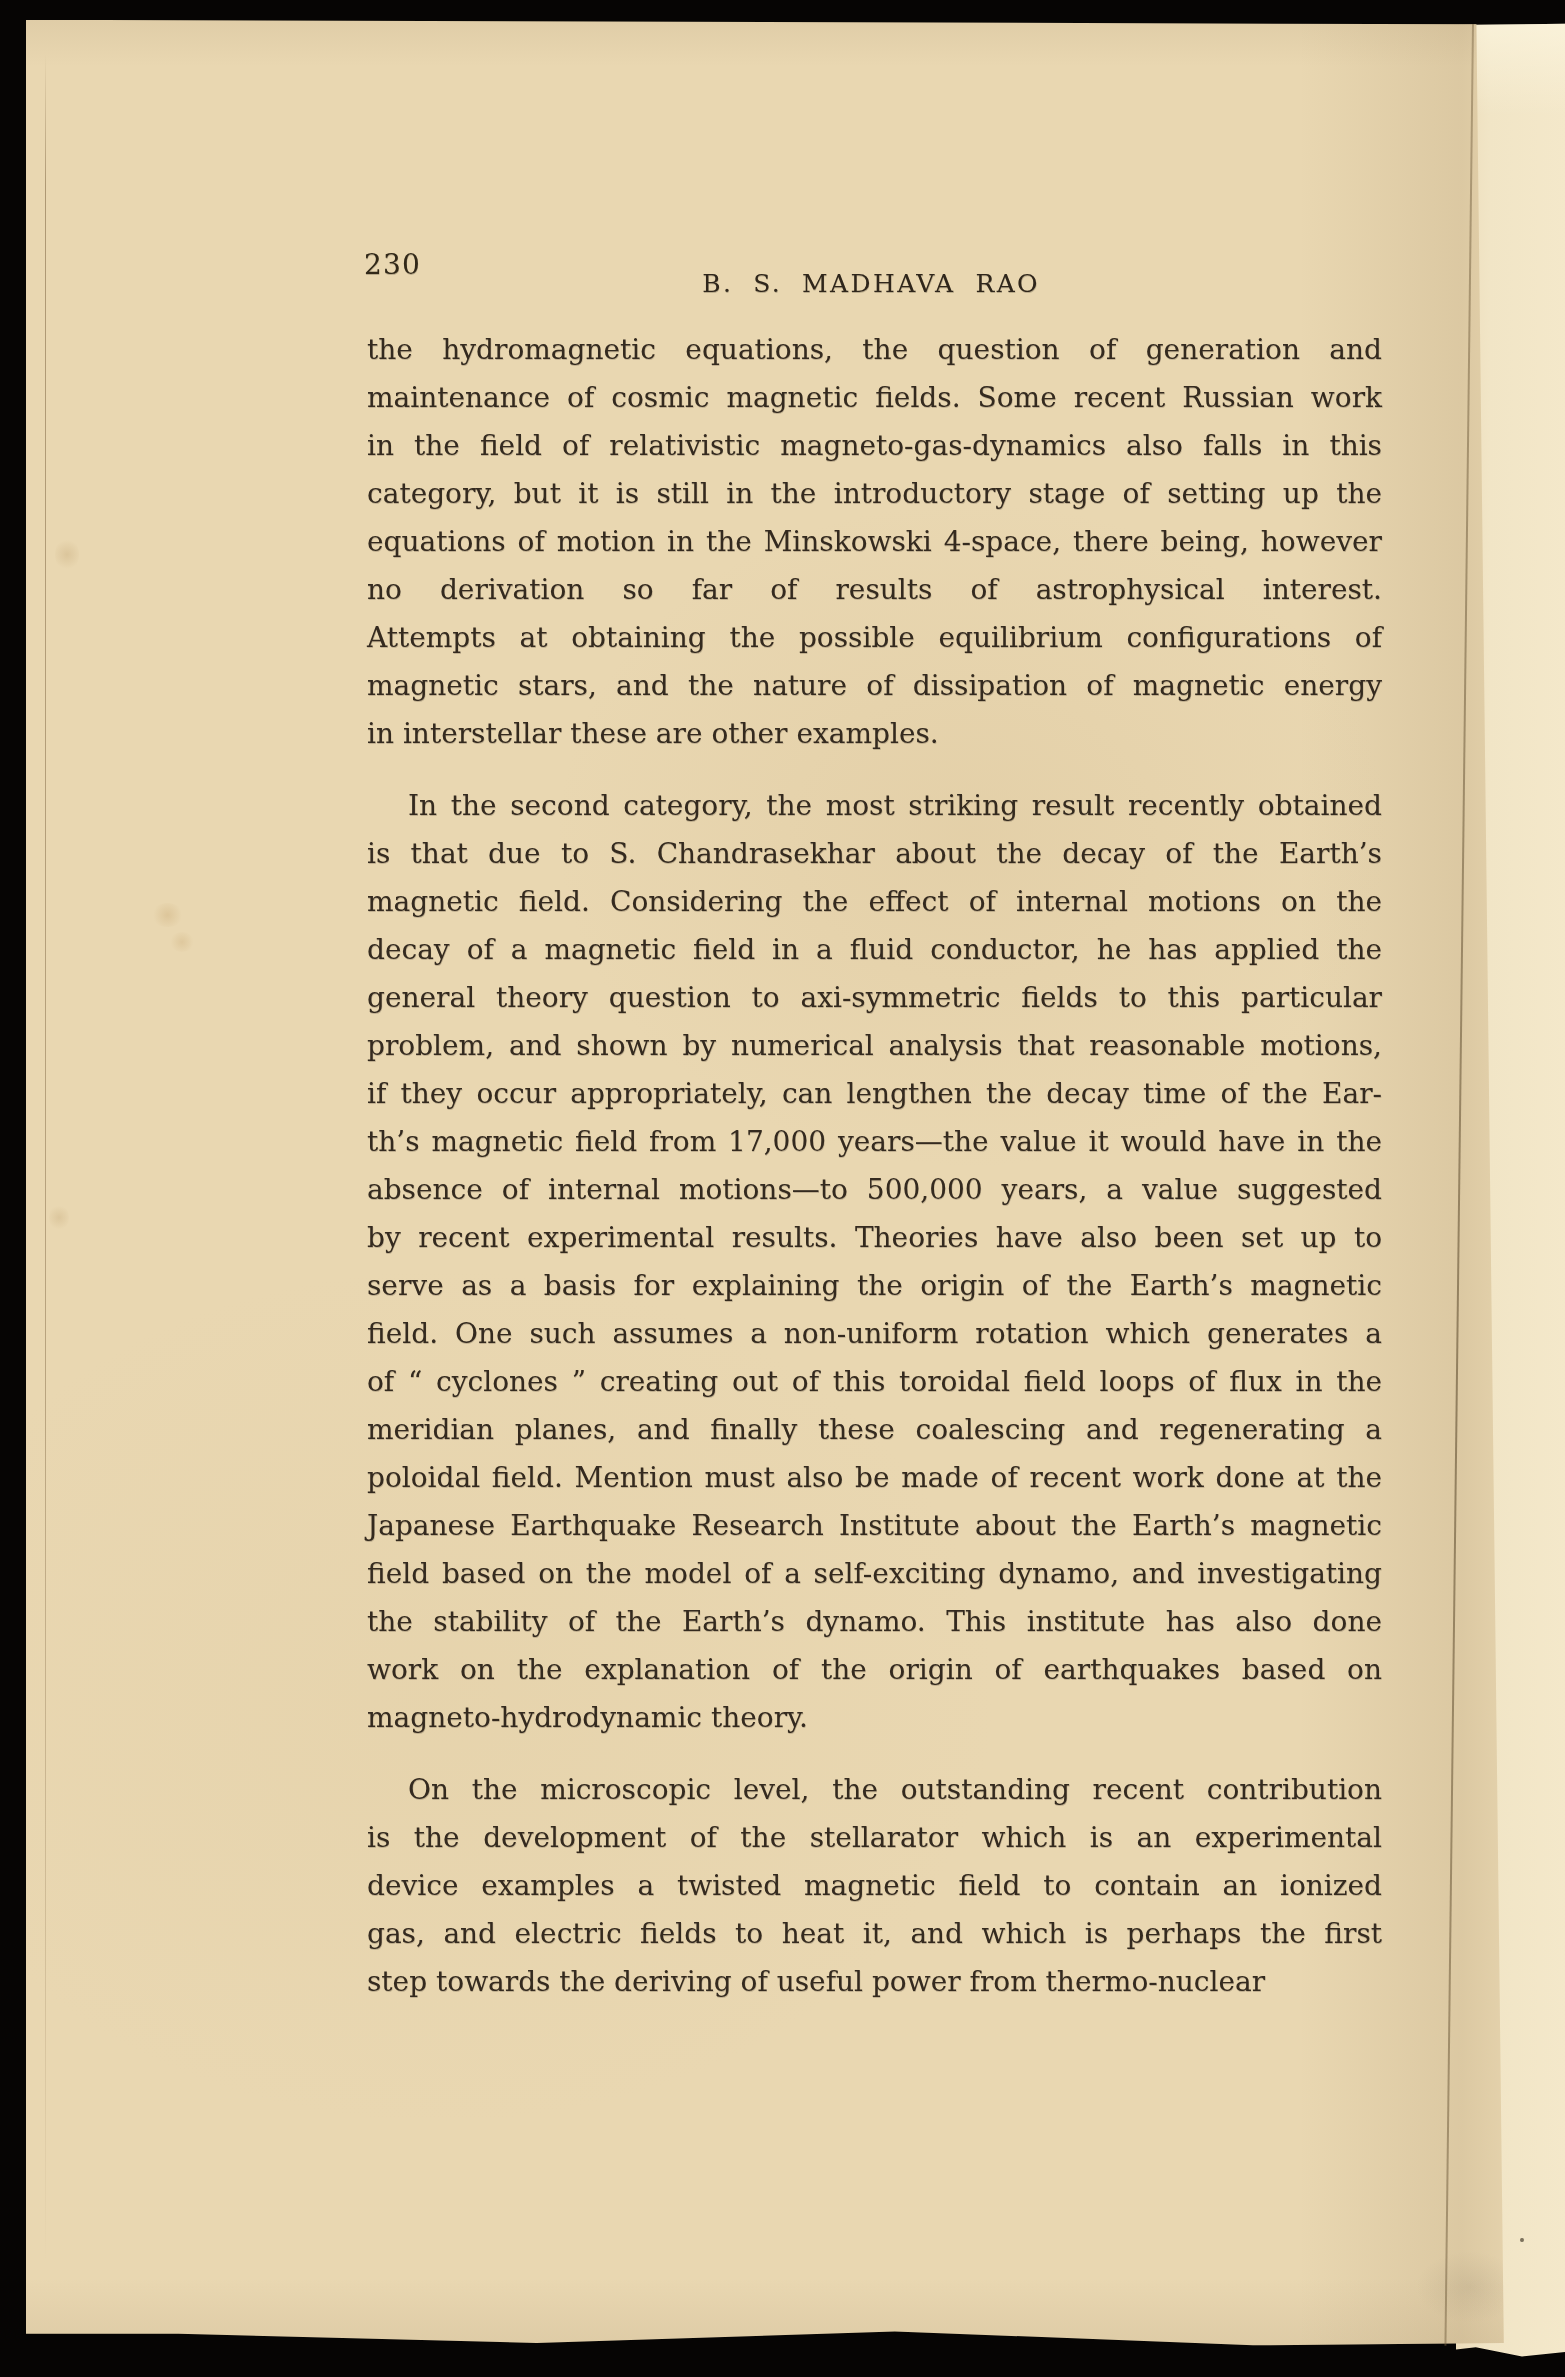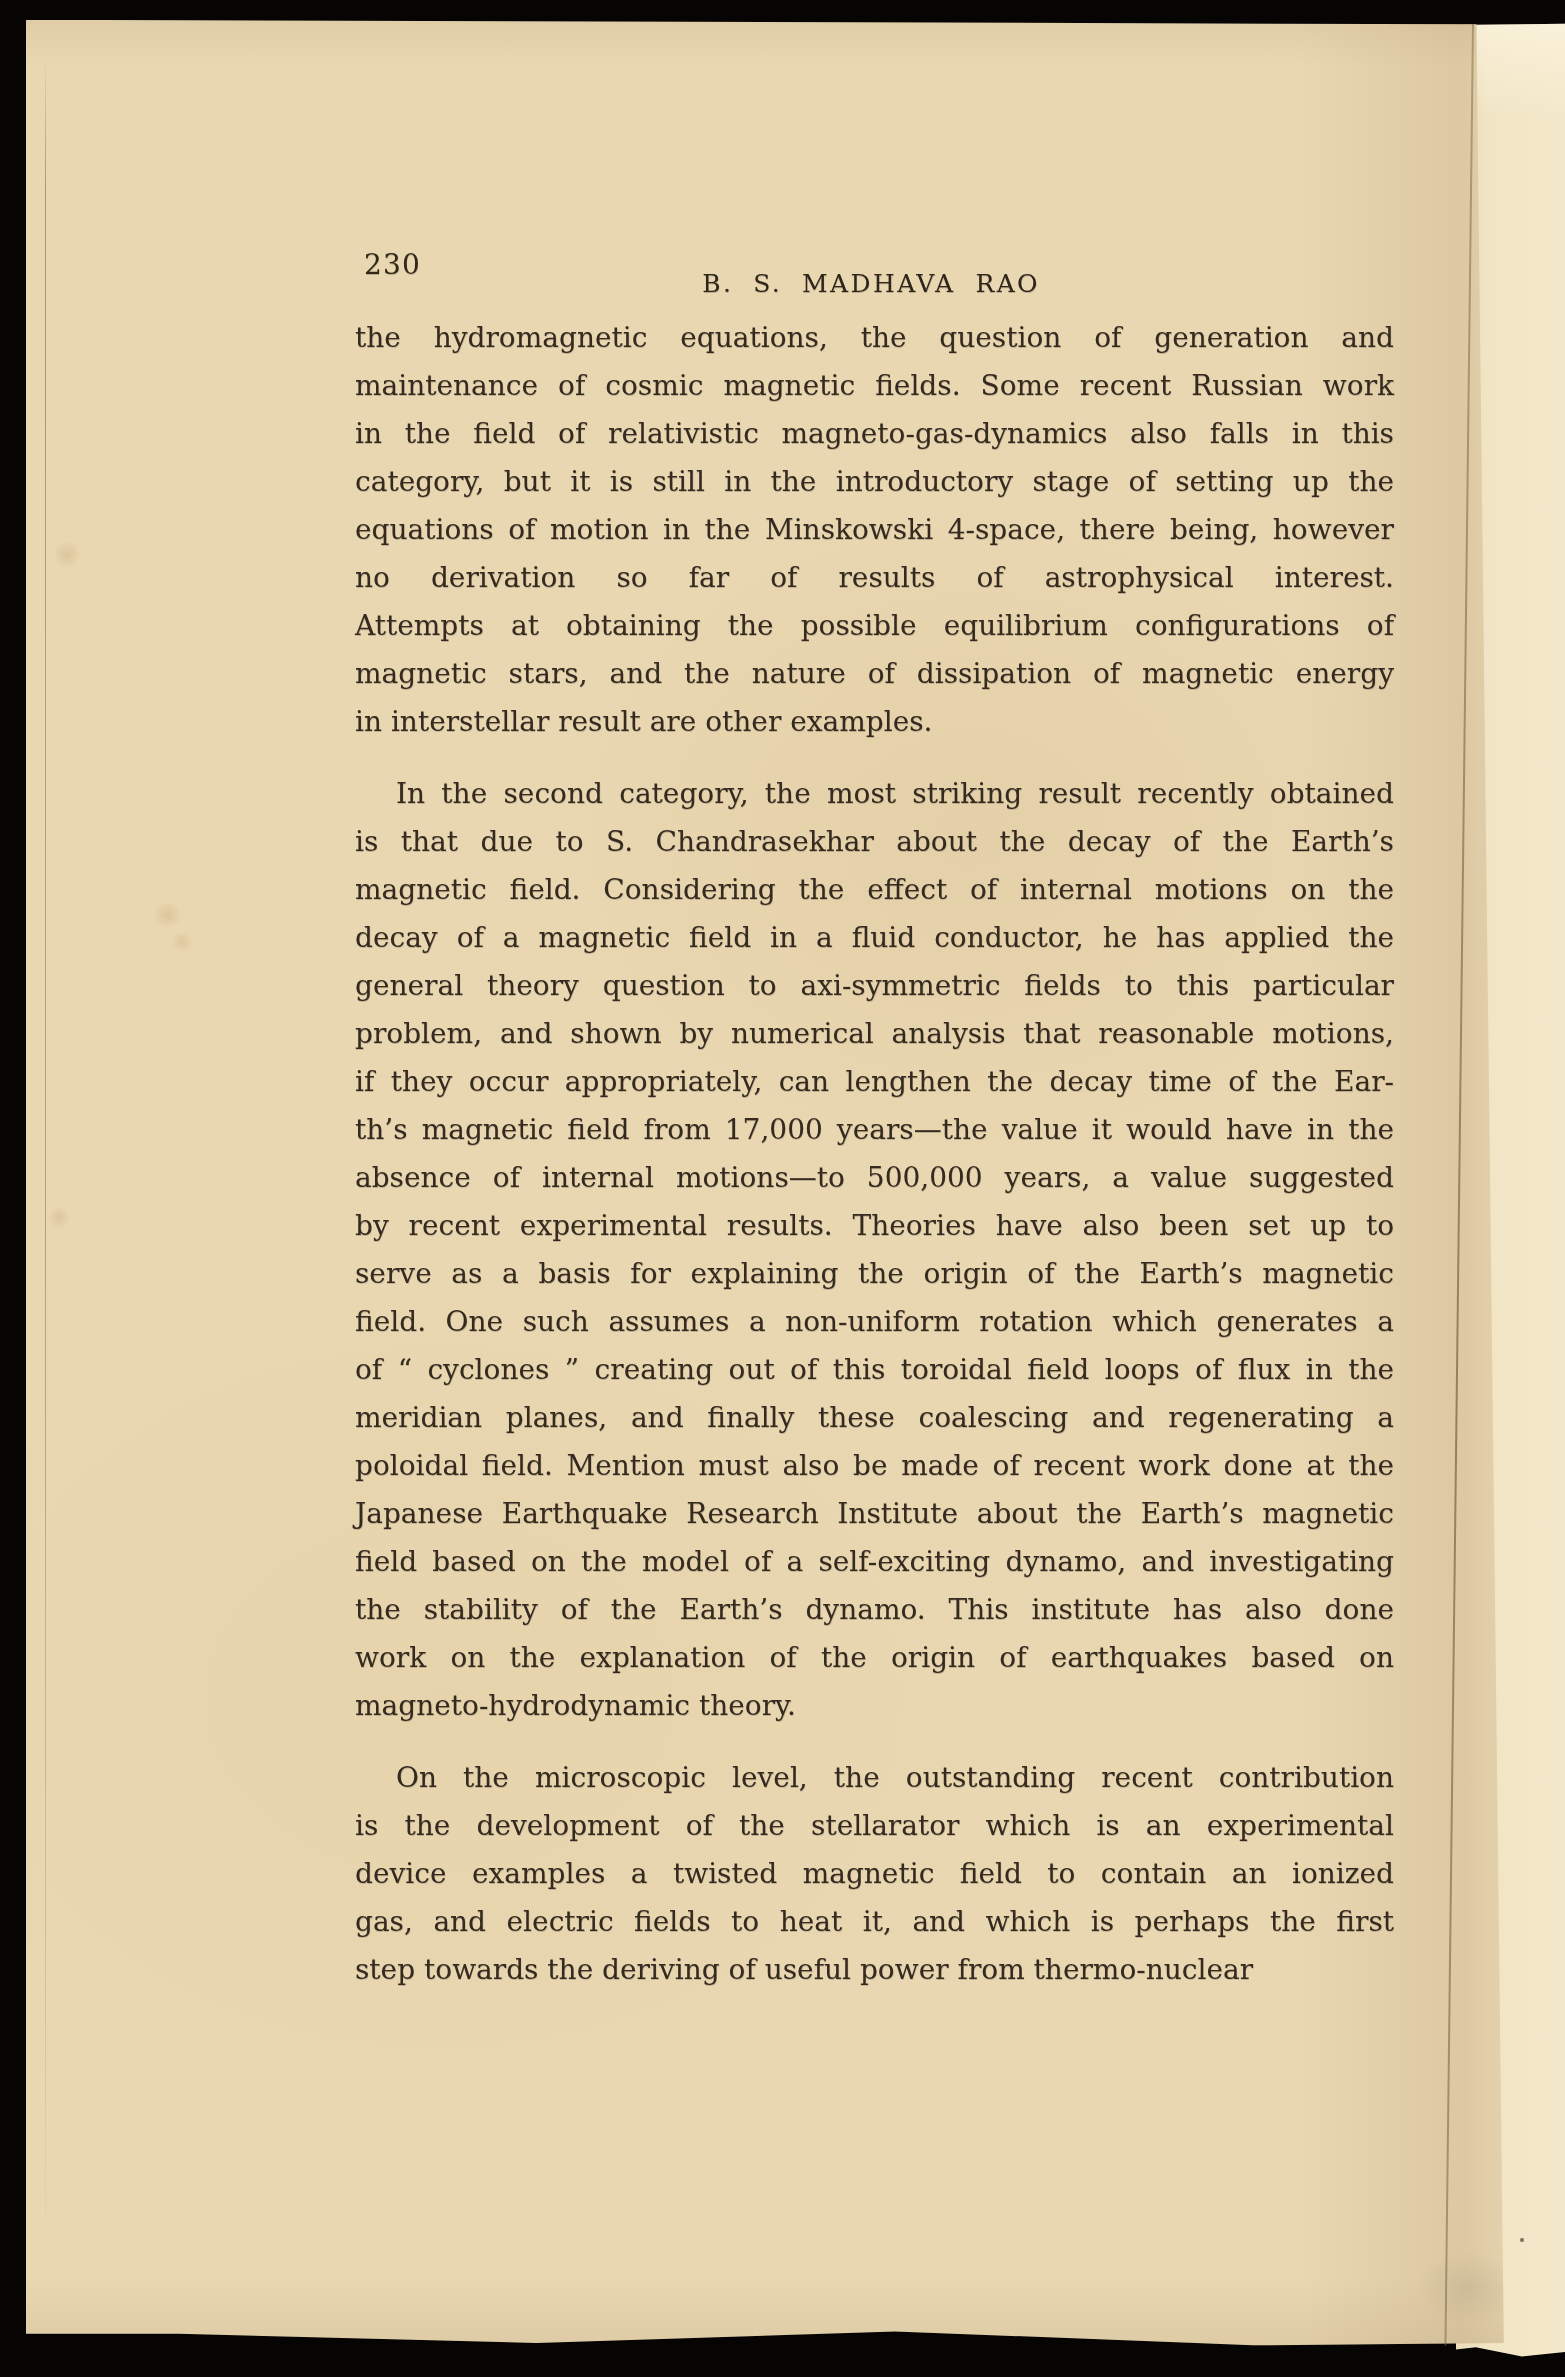--- a/index.html
+++ b/index.html
@@ -79,21 +79,21 @@
   .running-header{
     position:absolute;left:50%;top:21px;transform:translateX(-51%);
     font-size:25px;line-height:31px;color:#2f261b;
     letter-spacing:2.4px;word-spacing:9.5px;white-space:nowrap;
     text-shadow:0.3px 0.5px 0 rgba(45,35,25,.25);
   }
   
   .text-block{
     position:absolute;left:329px;top:294px;width:1039px;
   }
-  .para{margin:0;}
+  .para{margin:12px;}
   .para + .para{margin-top:24px;}
   .para.indent .line:first-child{text-indent:41px;}
   .line{
     font-size:28px;line-height:48px;color:var(--ink);
     text-align:justify;text-align-last:justify;
     white-space:normal;
     text-shadow:0.4px 0.5px 0 rgba(48,38,28,.22);
   }
   .line.last{text-align-last:auto;}
 </style>
@@ -121,21 +121,21 @@
     <div class="text-block">
         <div class="para">
           <div class="line">the hydromagnetic equations, the question of generation and</div>
           <div class="line">maintenance of cosmic magnetic fields. Some recent Russian work</div>
           <div class="line">in the field of relativistic magneto-gas-dynamics also falls in this</div>
           <div class="line">category, but it is still in the introductory stage of setting up the</div>
           <div class="line">equations of motion in the Minskowski 4-space, there being, however</div>
           <div class="line">no derivation so far of results of astrophysical interest.</div>
           <div class="line">Attempts at obtaining the possible equilibrium configurations of</div>
           <div class="line">magnetic stars, and the nature of dissipation of magnetic energy</div>
-          <div class="line last">in interstellar result are other examples.</div>
+          <div class="line last">in interstellar these are other examples.</div>
         </div>
         <div class="para indent">
           <div class="line">In the second category, the most striking result recently obtained</div>
           <div class="line">is that due to S. Chandrasekhar about the decay of the Earth’s</div>
           <div class="line">magnetic field. Considering the effect of internal motions on the</div>
           <div class="line">decay of a magnetic field in a fluid conductor, he has applied the</div>
           <div class="line">general theory question to axi-symmetric fields to this particular</div>
           <div class="line">problem, and shown by numerical analysis that reasonable motions,</div>
           <div class="line">if they occur appropriately, can lengthen the decay time of the Ear-</div>
           <div class="line">th’s magnetic field from 17,000 years—the value it would have in the</div>

